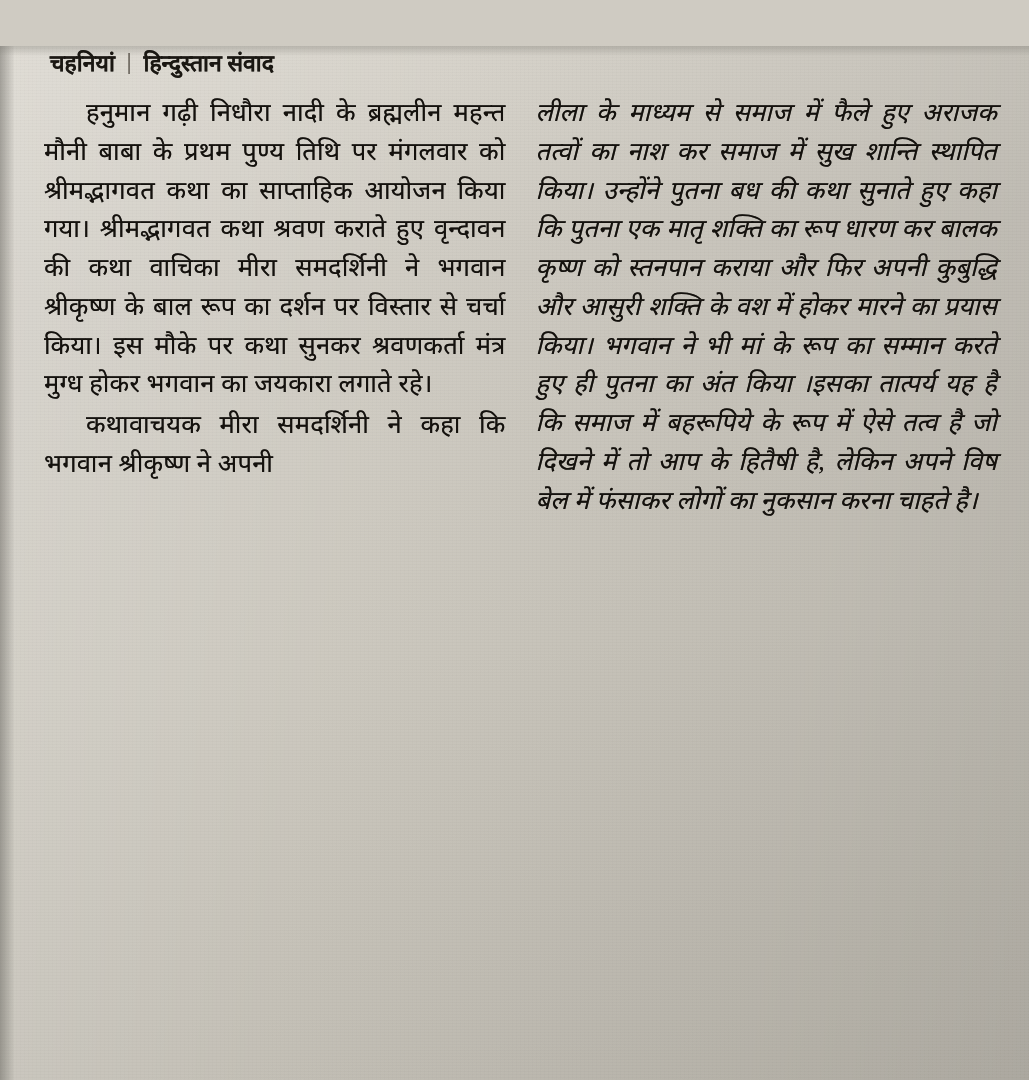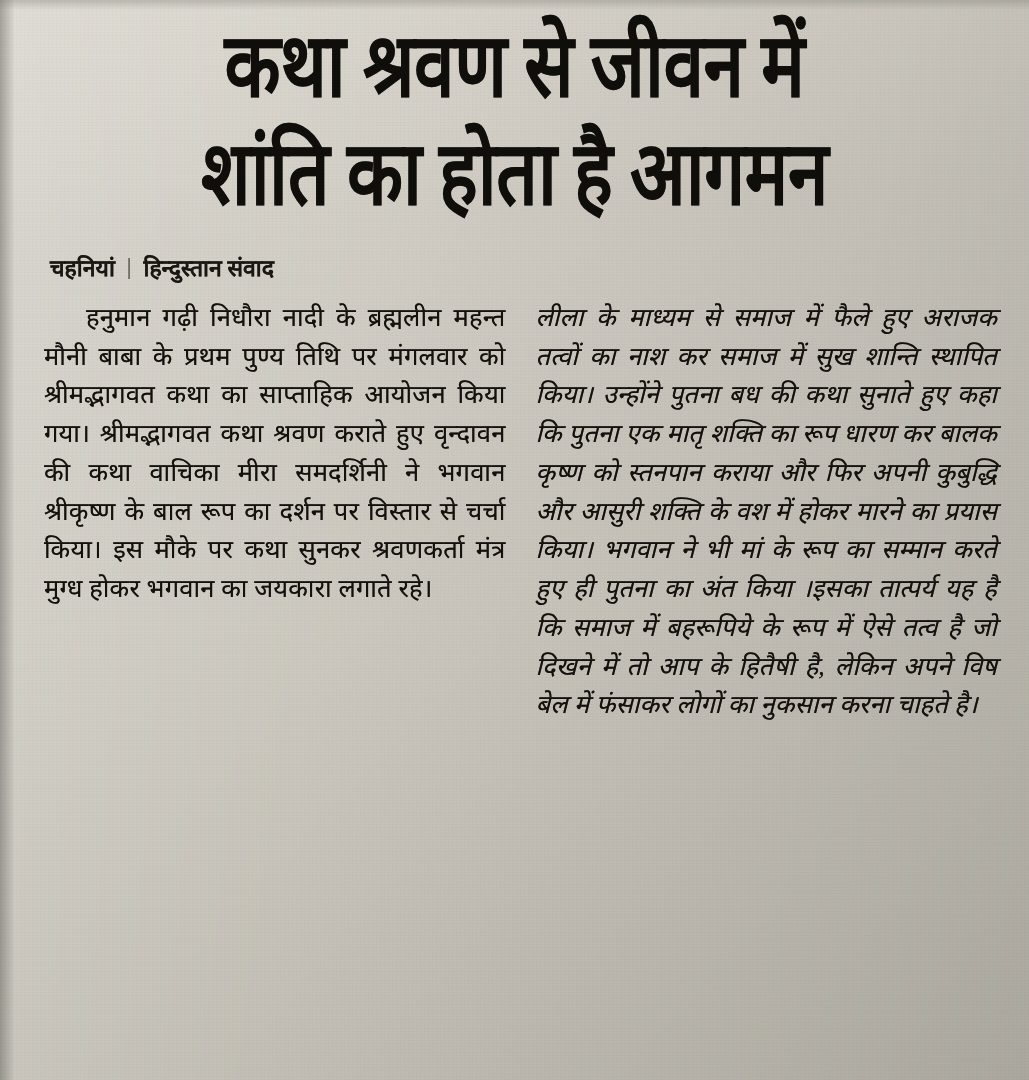--- a/index.html
+++ b/index.html
@@ -121,32 +121,29 @@
   }
 </style>
 </head>
 <body>
 
 <div class="paper">
   <div class="grain"></div>
   <div class="edge-left"></div>
   <div class="edge-top"></div>
 
-  <div class="headline">
-    <div class="line line1 ink">कथा श्रवण से जीवन में</div>
-    <div class="line line2 ink">शांति का होता है आगमन</div>
-  </div>
 
   <div class="byline">
     <span class="ink">चहनियां</span>
     <span class="sep">|</span>
     <span class="ink">हिन्दुस्तान संवाद</span>
   </div>
 
   <div class="columns">
     <div class="col col-left">
       <p class="indent ink">हनुमान गढ़ी निधौरा नादी के ब्रह्मलीन महन्त मौनी बाबा के प्रथम पुण्य तिथि पर मंगलवार को श्रीमद्भागवत कथा का साप्ताहिक आयोजन किया गया। श्रीमद्भागवत कथा श्रवण कराते हुए वृन्दावन की कथा वाचिका मीरा समदर्शिनी ने भगवान श्रीकृष्ण के बाल रूप का दर्शन पर विस्तार से चर्चा किया। इस मौके पर कथा सुनकर श्रवणकर्ता मंत्र मुग्ध होकर भगवान का जयकारा लगाते रहे।</p>
+      <p class="indent ink">कथावाचयक मीरा समदर्शिनी ने कहा कि भगवान श्रीकृष्ण ने अपनी</p>
     </div>
     <div class="col col-right">
       <p class="ink">लीला के माध्यम से समाज में फैले हुए अराजक तत्वों का नाश कर समाज में सुख शान्ति स्थापित किया। उन्होंने पुतना बध की कथा सुनाते हुए कहा कि पुतना एक मातृ शक्ति का रूप धारण कर बालक कृष्ण को स्तनपान कराया और फिर अपनी कुबुद्धि और आसुरी शक्ति के वश में होकर मारने का प्रयास किया। भगवान ने भी मां के रूप का सम्मान करते हुए ही पुतना का अंत किया ।इसका तात्पर्य यह है कि समाज में बहरूपिये के रूप में ऐसे तत्व है जो दिखने में तो आप के हितैषी है, लेकिन अपने विष बेल में फंसाकर लोगों का नुकसान करना चाहते है।</p>
     </div>
   </div>
 </div>
 
 </body></html>

